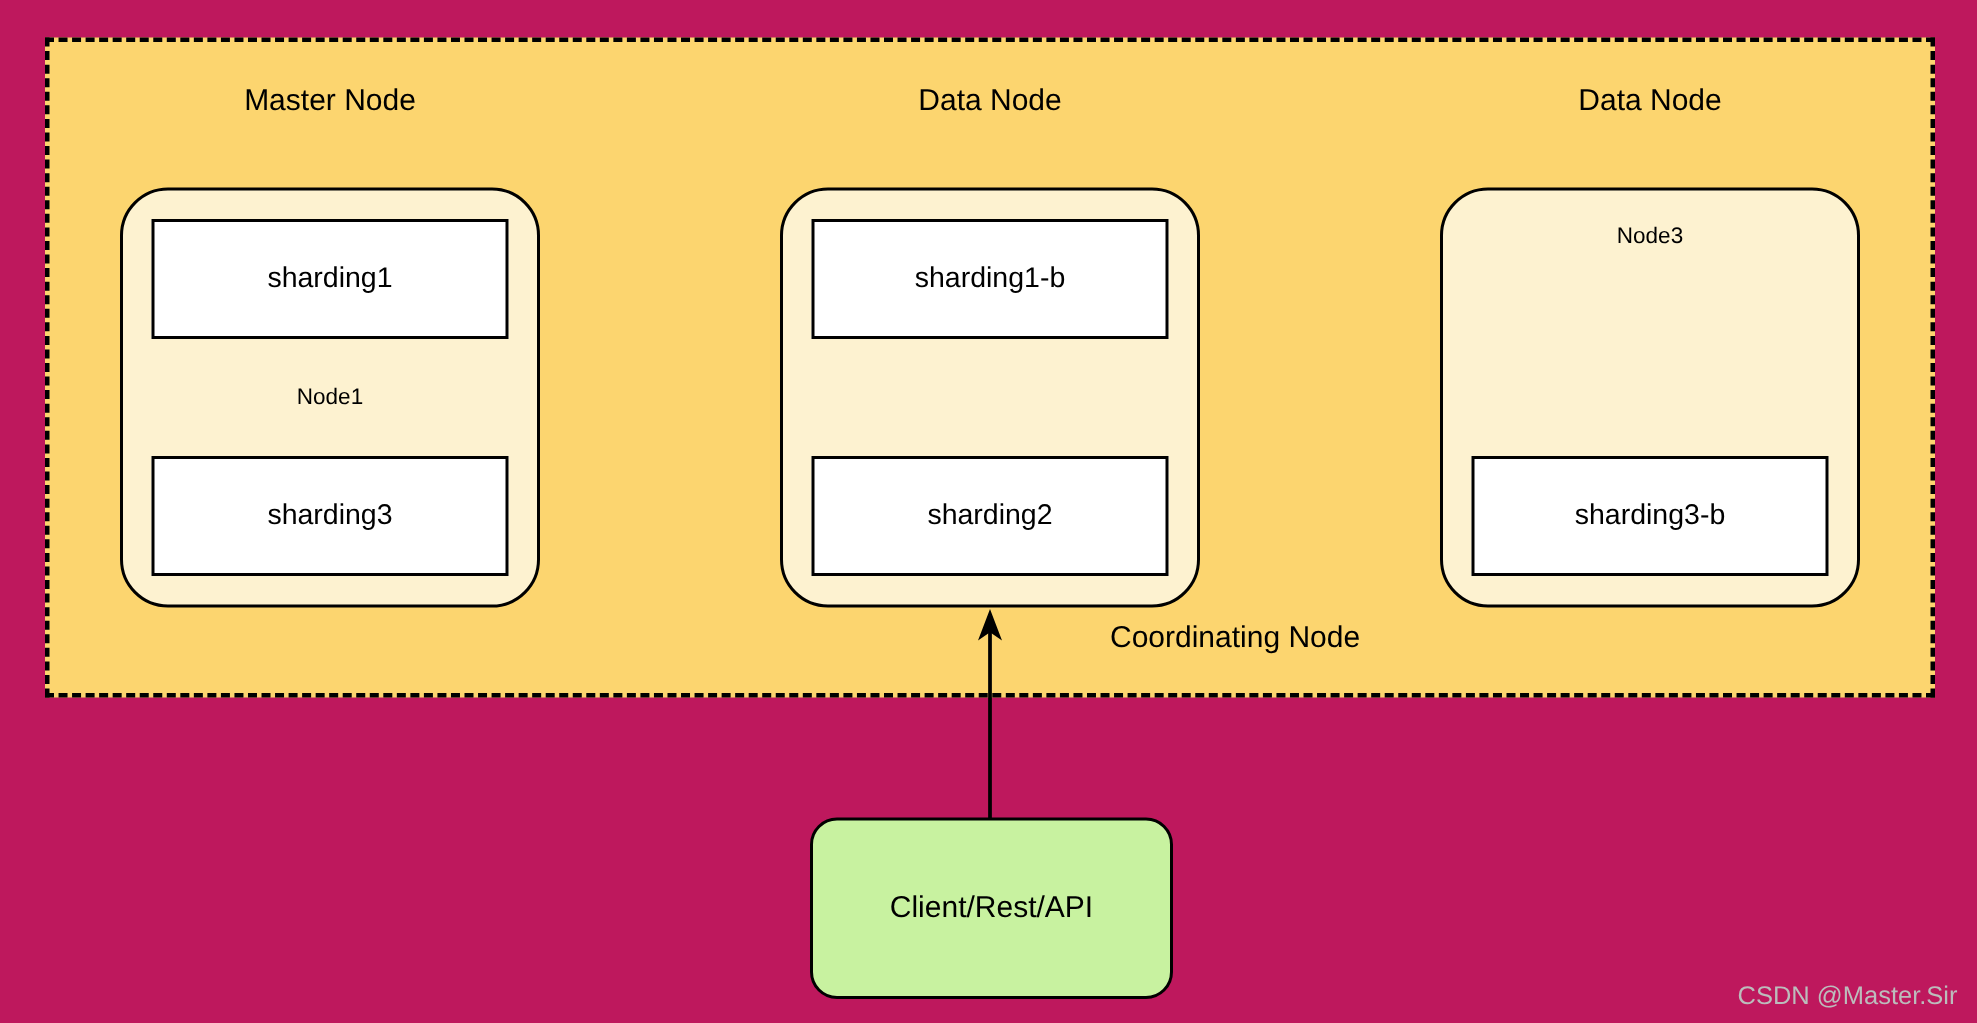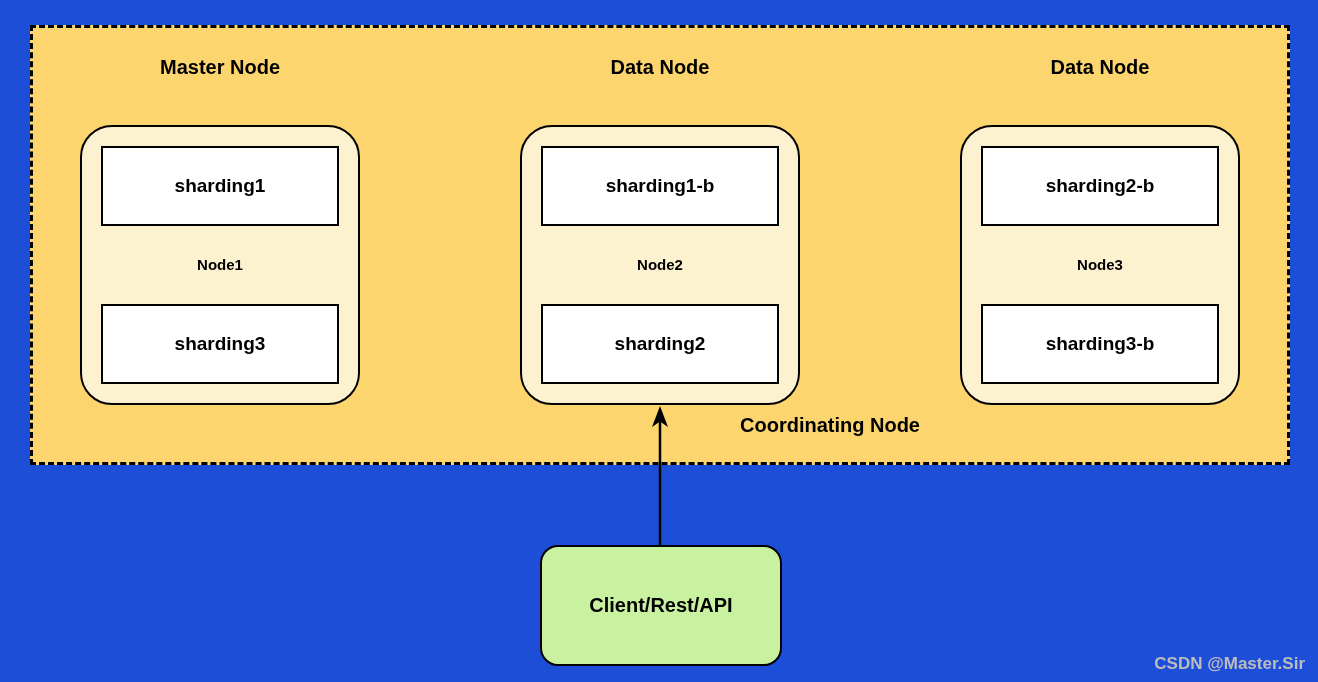--- a/index.html
+++ b/index.html
@@ -5,24 +5,23 @@
   html, body {
     margin: 0;
     padding: 0;
     background: #ffffff;
     font-family: "Liberation Sans", sans-serif;
   }
   .canvas {
     position: relative;
     width: 1318px;
     height: 682px;
-    background: #1d4ed8;
+    background: #be185d;
     overflow: hidden;
     color: #000;
-    font-weight: bold;
   }
   .cluster {
     position: absolute;
     left: 30px;
     top: 25px;
     width: 1260px;
     height: 440px;
     box-sizing: border-box;
     background: var(--cluster-fill, #FCD56F);
     border: 3px dashed var(--cluster-border, #000000);
@@ -126,26 +125,24 @@
   <div class="role-label g2">Data Node</div>
 
   <div class="node-card g0">
     <div class="shard-box">sharding1</div>
     <div class="node-name">Node1</div>
     <div class="shard-box">sharding3</div>
   </div>
 
   <div class="node-card g1">
     <div class="shard-box">sharding1-b</div>
-    <div class="node-name">Node2</div>
     <div class="shard-box">sharding2</div>
   </div>
 
   <div class="node-card g2">
-    <div class="shard-box">sharding2-b</div>
     <div class="node-name">Node3</div>
     <div class="shard-box">sharding3-b</div>
   </div>
 
   <div class="coordinating-label">Coordinating Node</div>
 
   <svg class="arrow-svg" viewBox="0 0 30 142" aria-hidden="true">
     <line x1="15" y1="142" x2="15" y2="16" stroke="#000000" stroke-width="2.5"></line>
     <polygon points="15,2 7,23 15,17.5 23,23" fill="#000000"></polygon>
   </svg>

